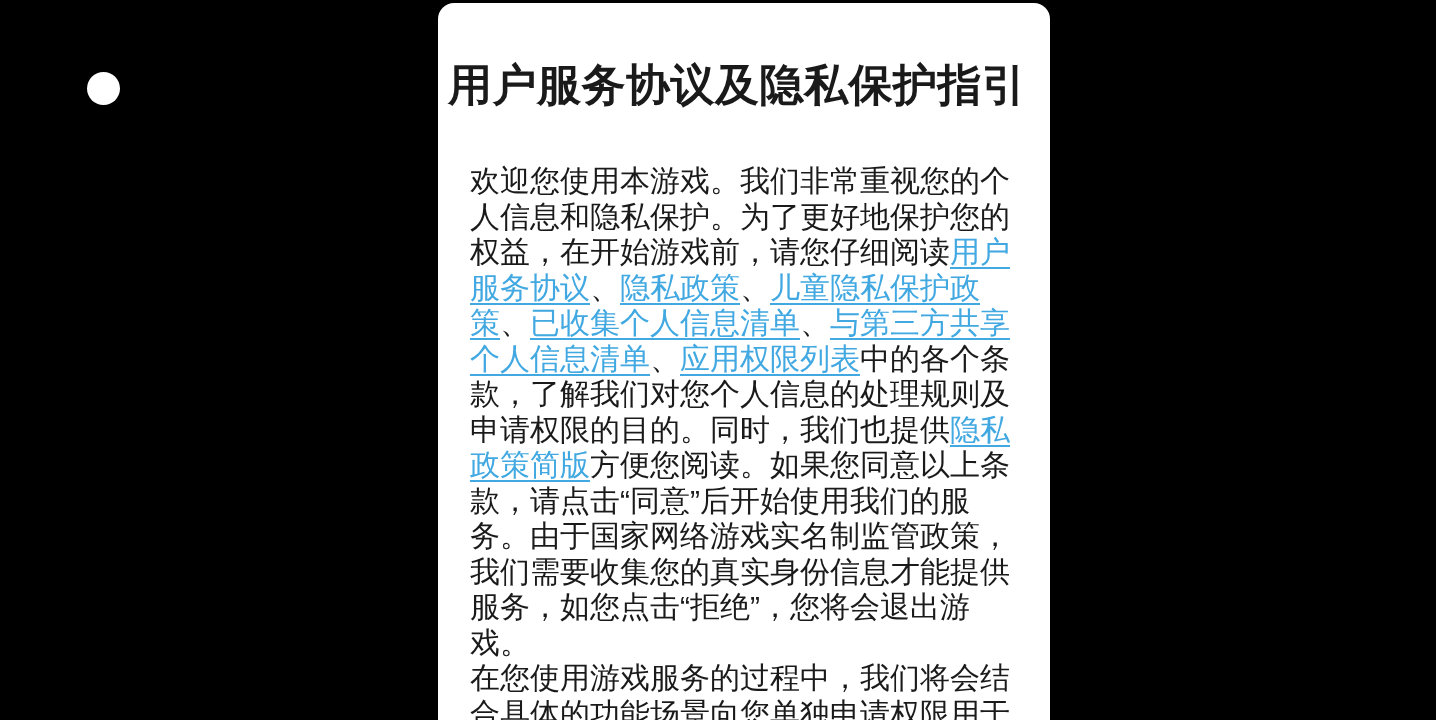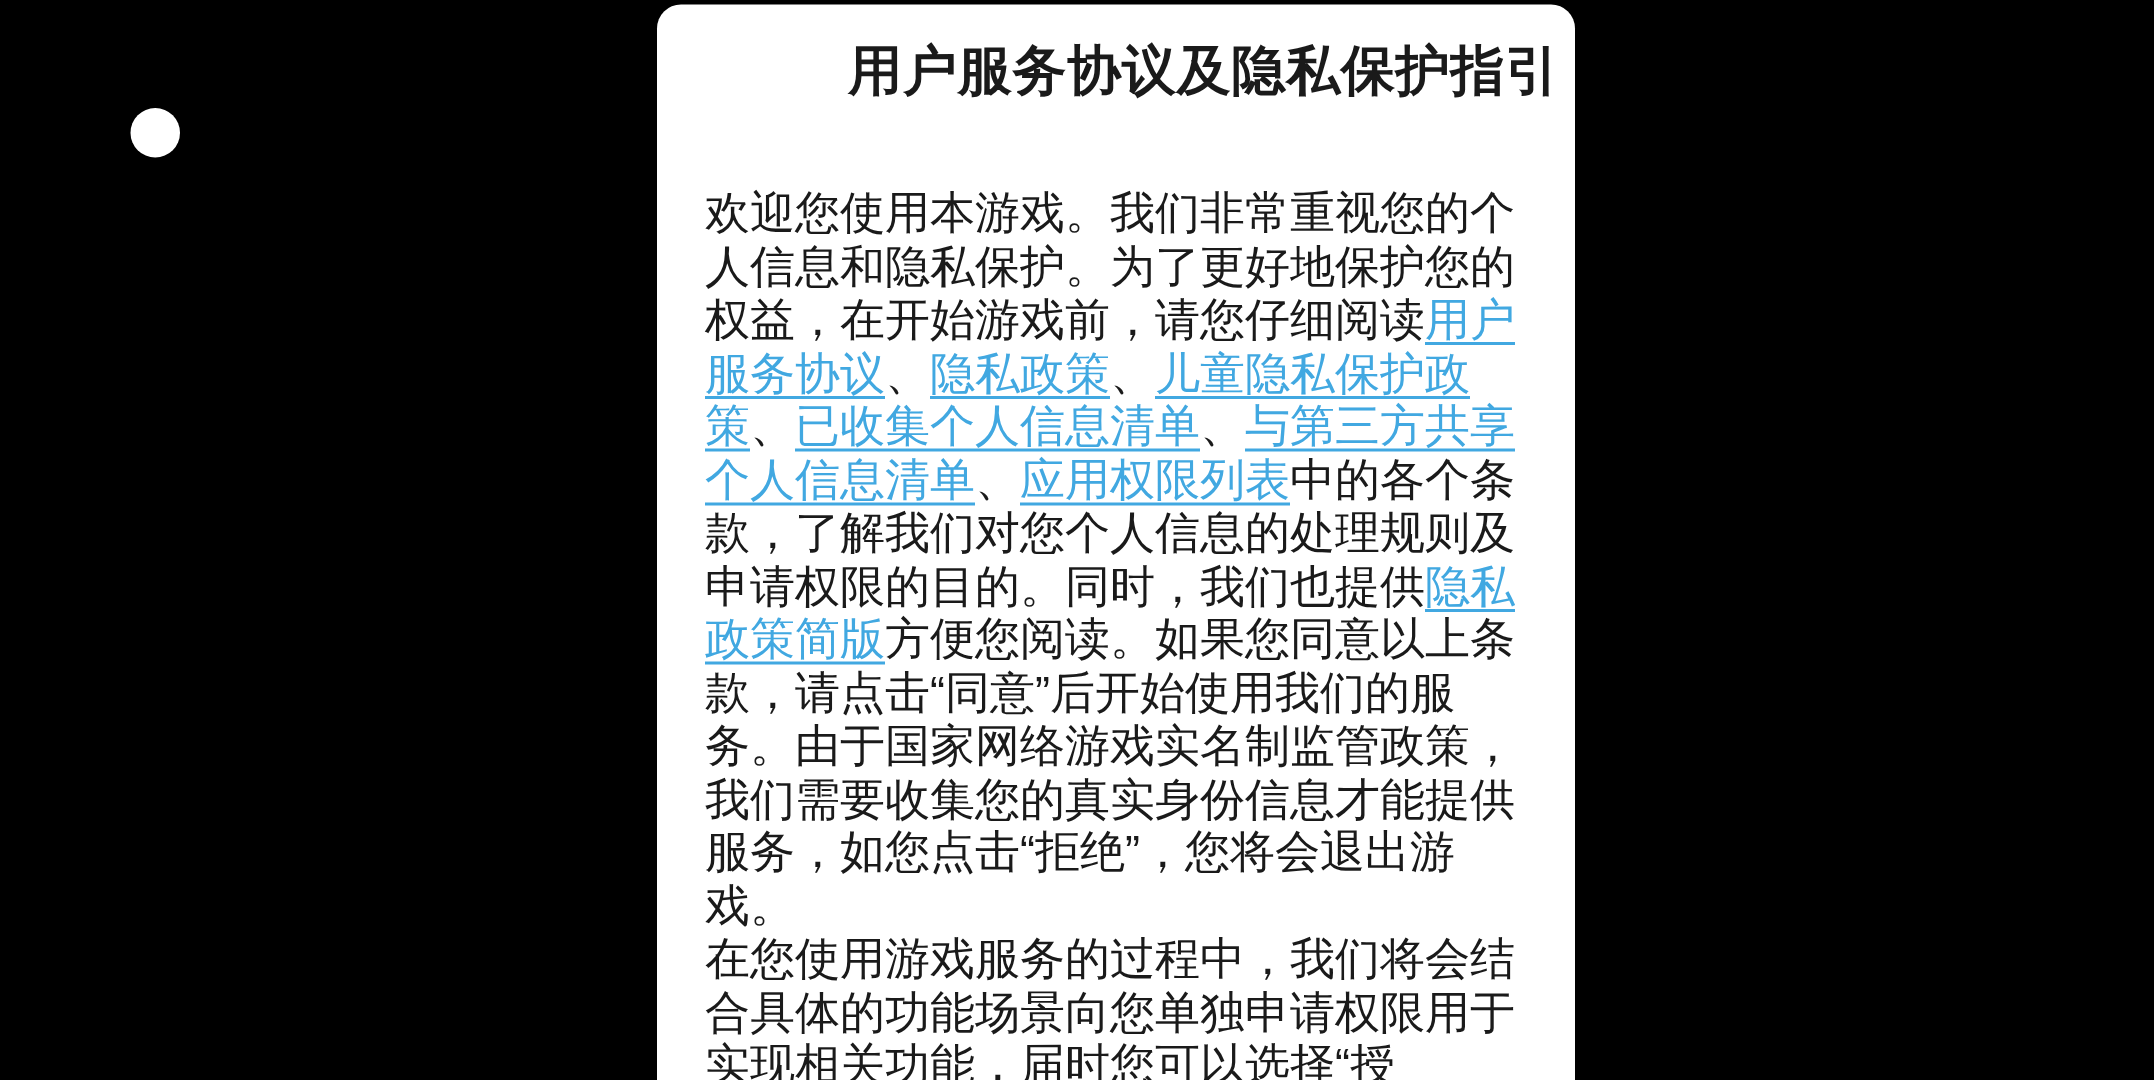--- a/index.html
+++ b/index.html
@@ -32,26 +32,26 @@
     position: absolute;
     left: 438px;
     top: 3px;
     width: 612px;
     height: 760px;
     background: var(--card-bg, #ffffff);
     border-radius: 16px;
     box-sizing: border-box;
   }
   .dialog-title {
-    margin: 20px 0 0 0;
+    margin: 58px 0 0 0;
     padding: 0 10px;
-    font-size: 36px;
+    font-size: 44px;
     line-height: 48px;
     font-weight: bold;
-    text-align: right;
+    text-align: left;
     color: var(--text, #1a1a1a);
     letter-spacing: 0.5px;
   }
   .dialog-body {
     margin-top: 54px;
     padding: 0 32px;
     font-size: 30px;
     line-height: 35.5px;
     color: var(--text, #1a1a1a);
     text-align: left;

